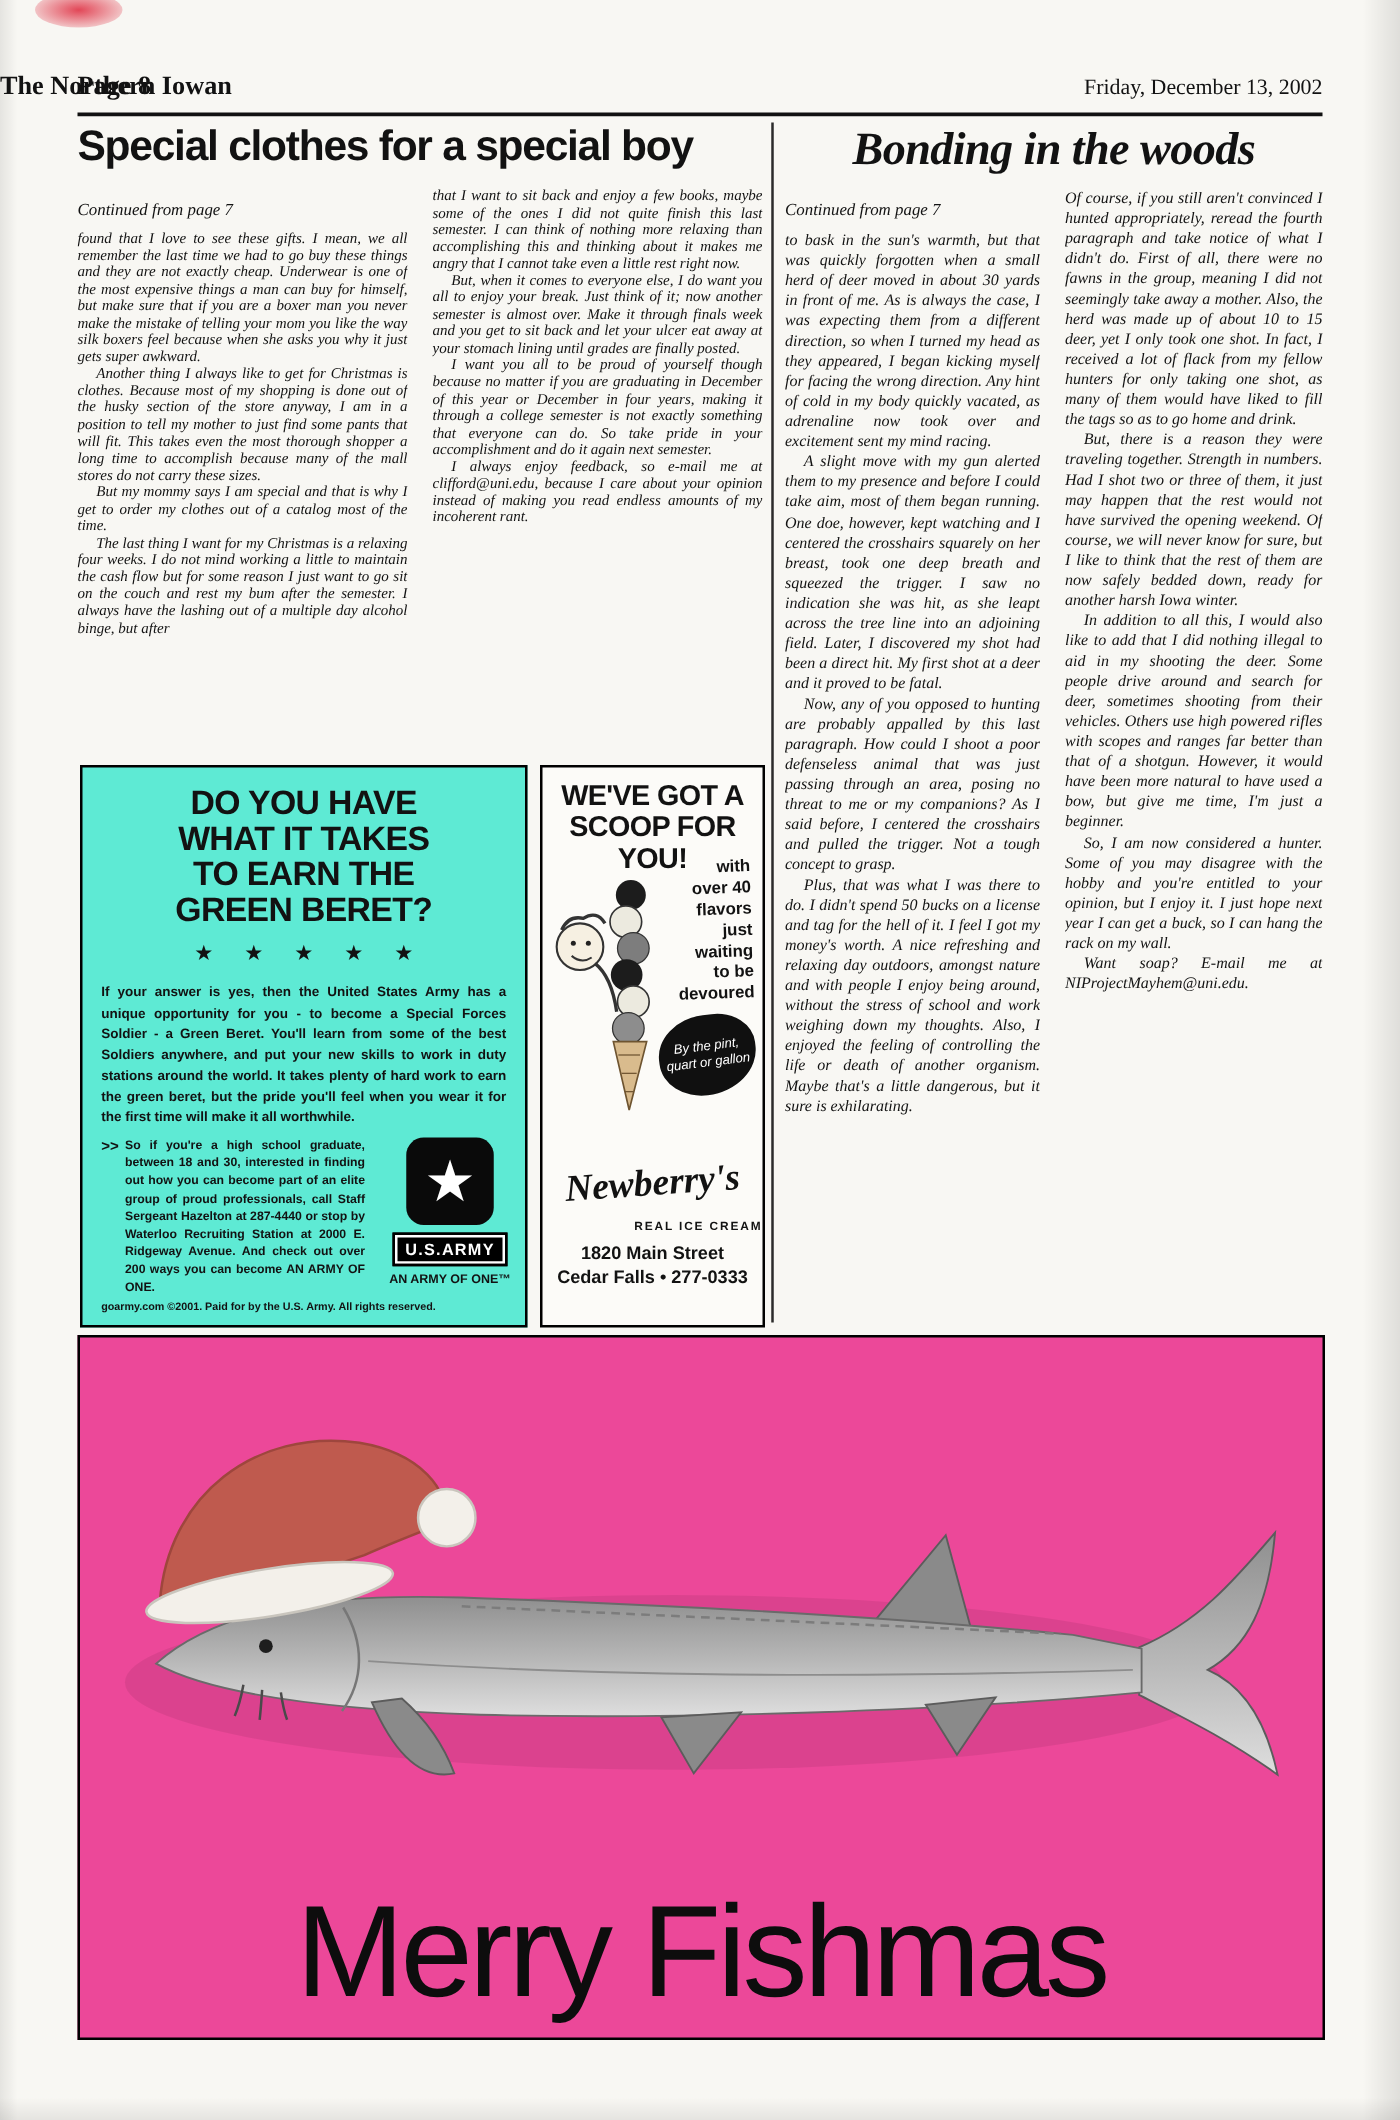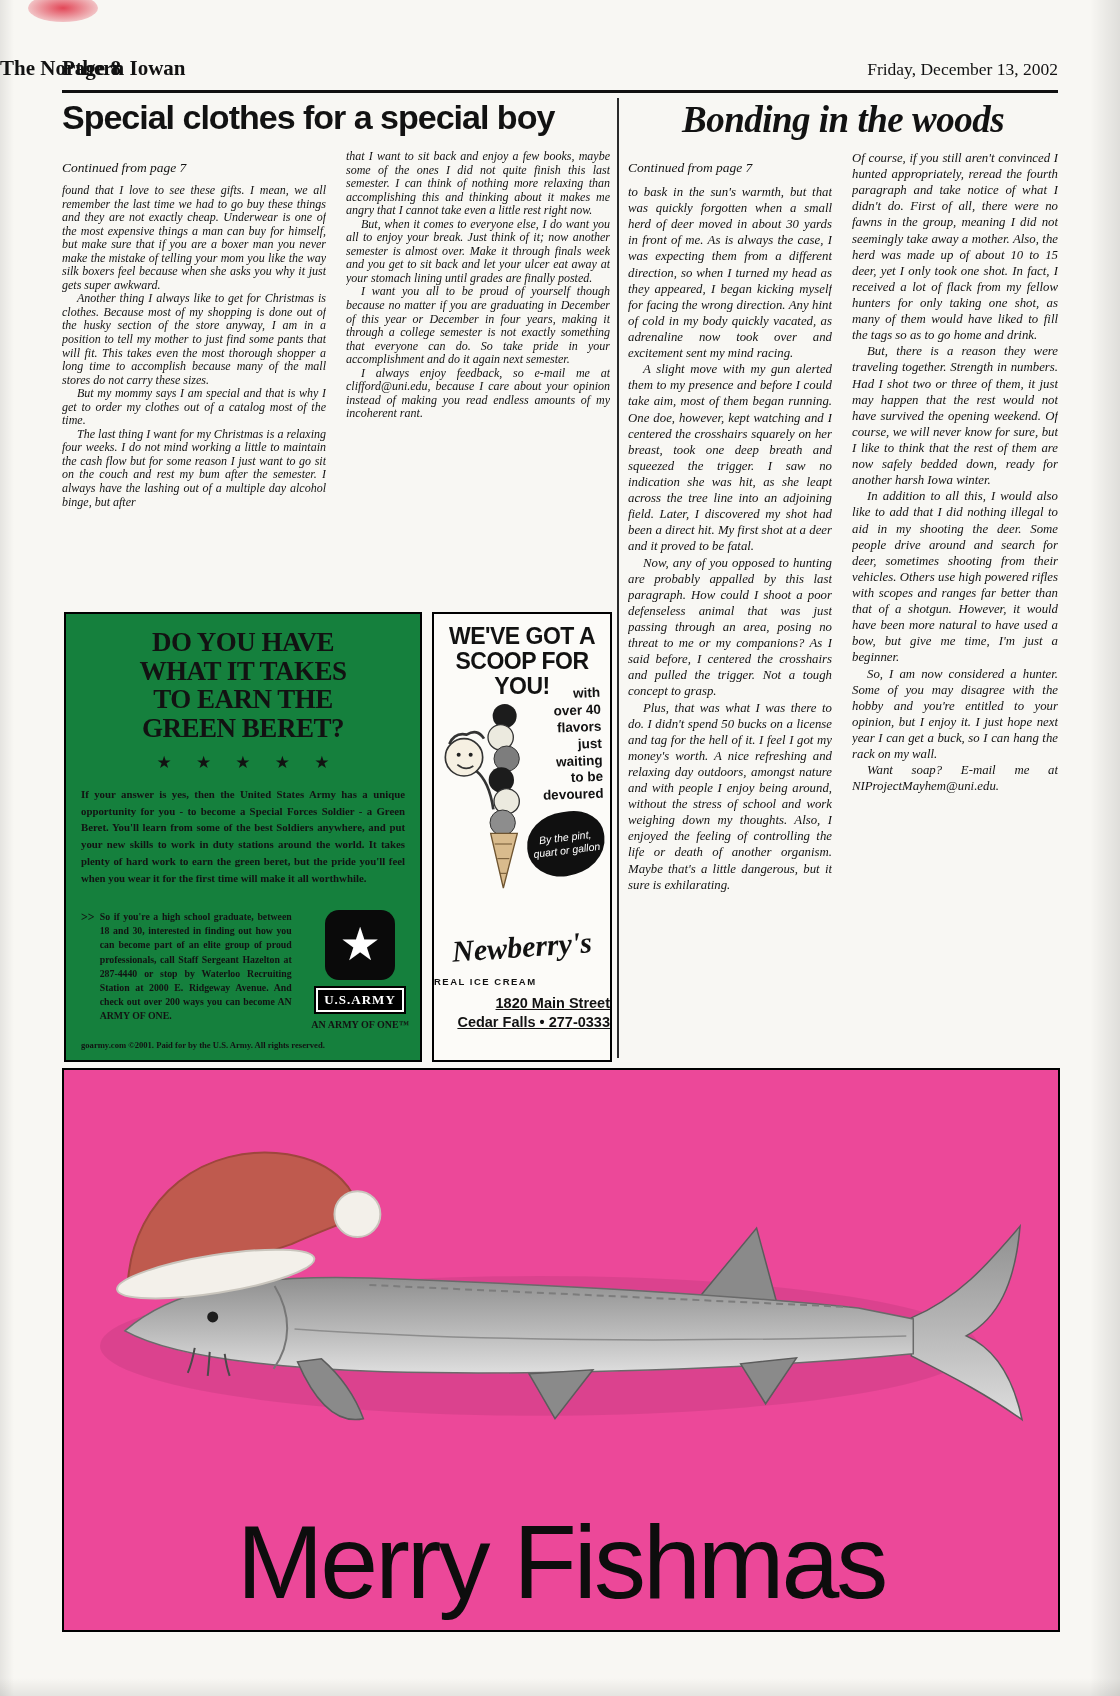--- a/index.html
+++ b/index.html
@@ -40,22 +40,22 @@
   .newscol { position:absolute; text-align:justify; overflow:hidden;font-style:italic; }
   .newscol .li-item { margin:0; }
   .newscol .li-item + .li-item { text-indent:15px; }
   .col-s1 { left:62px;  top:184px; width:264px; height:428px; font-size:12px;   line-height:1.13; }
   .col-s2 { left:346px; top:150px; width:264px; height:462px; font-size:12px;   line-height:1.13; }
   .col-b1 { left:628px; top:184px; width:204px; height:874px; font-size:12.8px; line-height:1.26; }
   .col-b2 { left:852px; top:150px; width:206px; height:908px; font-size:12.8px; line-height:1.26; }
 
   
   .army-box { position:absolute; left:64px; top:612px; width:354px; height:446px;
-    background:#15803d; border:2px solid #000;
-    font-family:Liberation Serif, serif; }
+    background:#5eead4; border:2px solid #000;
+    font-family:Liberation Sans, sans-serif; }
   .army-head { position:absolute; top:14px; left:0; right:0; text-align:center;
     font-weight:bold; font-size:27px; line-height:1.06; letter-spacing:-0.5px; }
   .army-stars { position:absolute; top:138px; left:0; right:0; text-align:center;
     font-size:17px; letter-spacing:10px; padding-left:10px; }
   .army-body1 { position:absolute; top:172px; left:15px; right:15px;
     font-weight:bold; font-size:10.8px; line-height:1.55; text-align:justify; }
   .army-row2 { position:absolute; top:296px; left:15px; right:12px; display:flex; }
   .army-bullet { font-weight:bold; font-size:12px; flex:0 0 auto; margin-right:5px; }
   .army-body2 { width:192px; font-weight:bold; font-size:9.8px; line-height:1.45; text-align:justify; }
   .army-logo-col { margin-left:auto; width:96px; display:flex; flex-direction:column; align-items:center; }
@@ -78,24 +78,24 @@
   .nb-flavors { position:absolute; top:72px; right:8px; width:70px; text-align:right;
     font-weight:bold; font-size:13.5px; line-height:1.25; transform:rotate(-2deg); }
   .nb-blob { position:absolute; top:198px; right:5px; width:78px; height:64px;
     background:#101010; color:#fff; border-radius:55% 45% 60% 50%;
     font-style:italic; font-size:10.5px; line-height:1.2; text-align:center;
     display:flex; align-items:center; justify-content:center;
     padding:3px; box-sizing:border-box; transform:rotate(-7deg); }
   .nb-brand { position:absolute; top:316px; left:0; right:0; text-align:center;
     font-family:"Liberation Serif", serif; font-style:italic; font-weight:bold;
     font-size:30px; transform:rotate(-4deg); }
-  .nb-ric { position:absolute; top:362px; left:0; right:0; text-align:left;
+  .nb-ric { position:absolute; top:362px; left:0; right:0; text-align:right;
     font-weight:bold; font-size:9.5px; letter-spacing:1.5px; }
-  .nb-addr { position:absolute; top:380px; left:0; right:0; text-align:right;
-    font-weight:bold; font-size:14.5px; line-height:1.3;text-decoration:underline; }
+  .nb-addr { position:absolute; top:380px; left:0; right:0; text-align:center;
+    font-weight:bold; font-size:14.5px; line-height:1.3; }
 
   
   .fish-box { position:absolute; left:62px; top:1068px; width:994px; height:560px;
     background:#ec4899; border:2px solid #000; overflow:hidden; }
   .fish-svg { position:absolute; left:6px; top:16px; width:980px; height:400px; }
   .merry { position:absolute; left:0; right:0; bottom:8px; text-align:center;
     font-family:"Liberation Sans", sans-serif; font-size:104px;
     letter-spacing:-3px; color:#0d0d0d; white-space:nowrap; }
 </style>
 </head>

